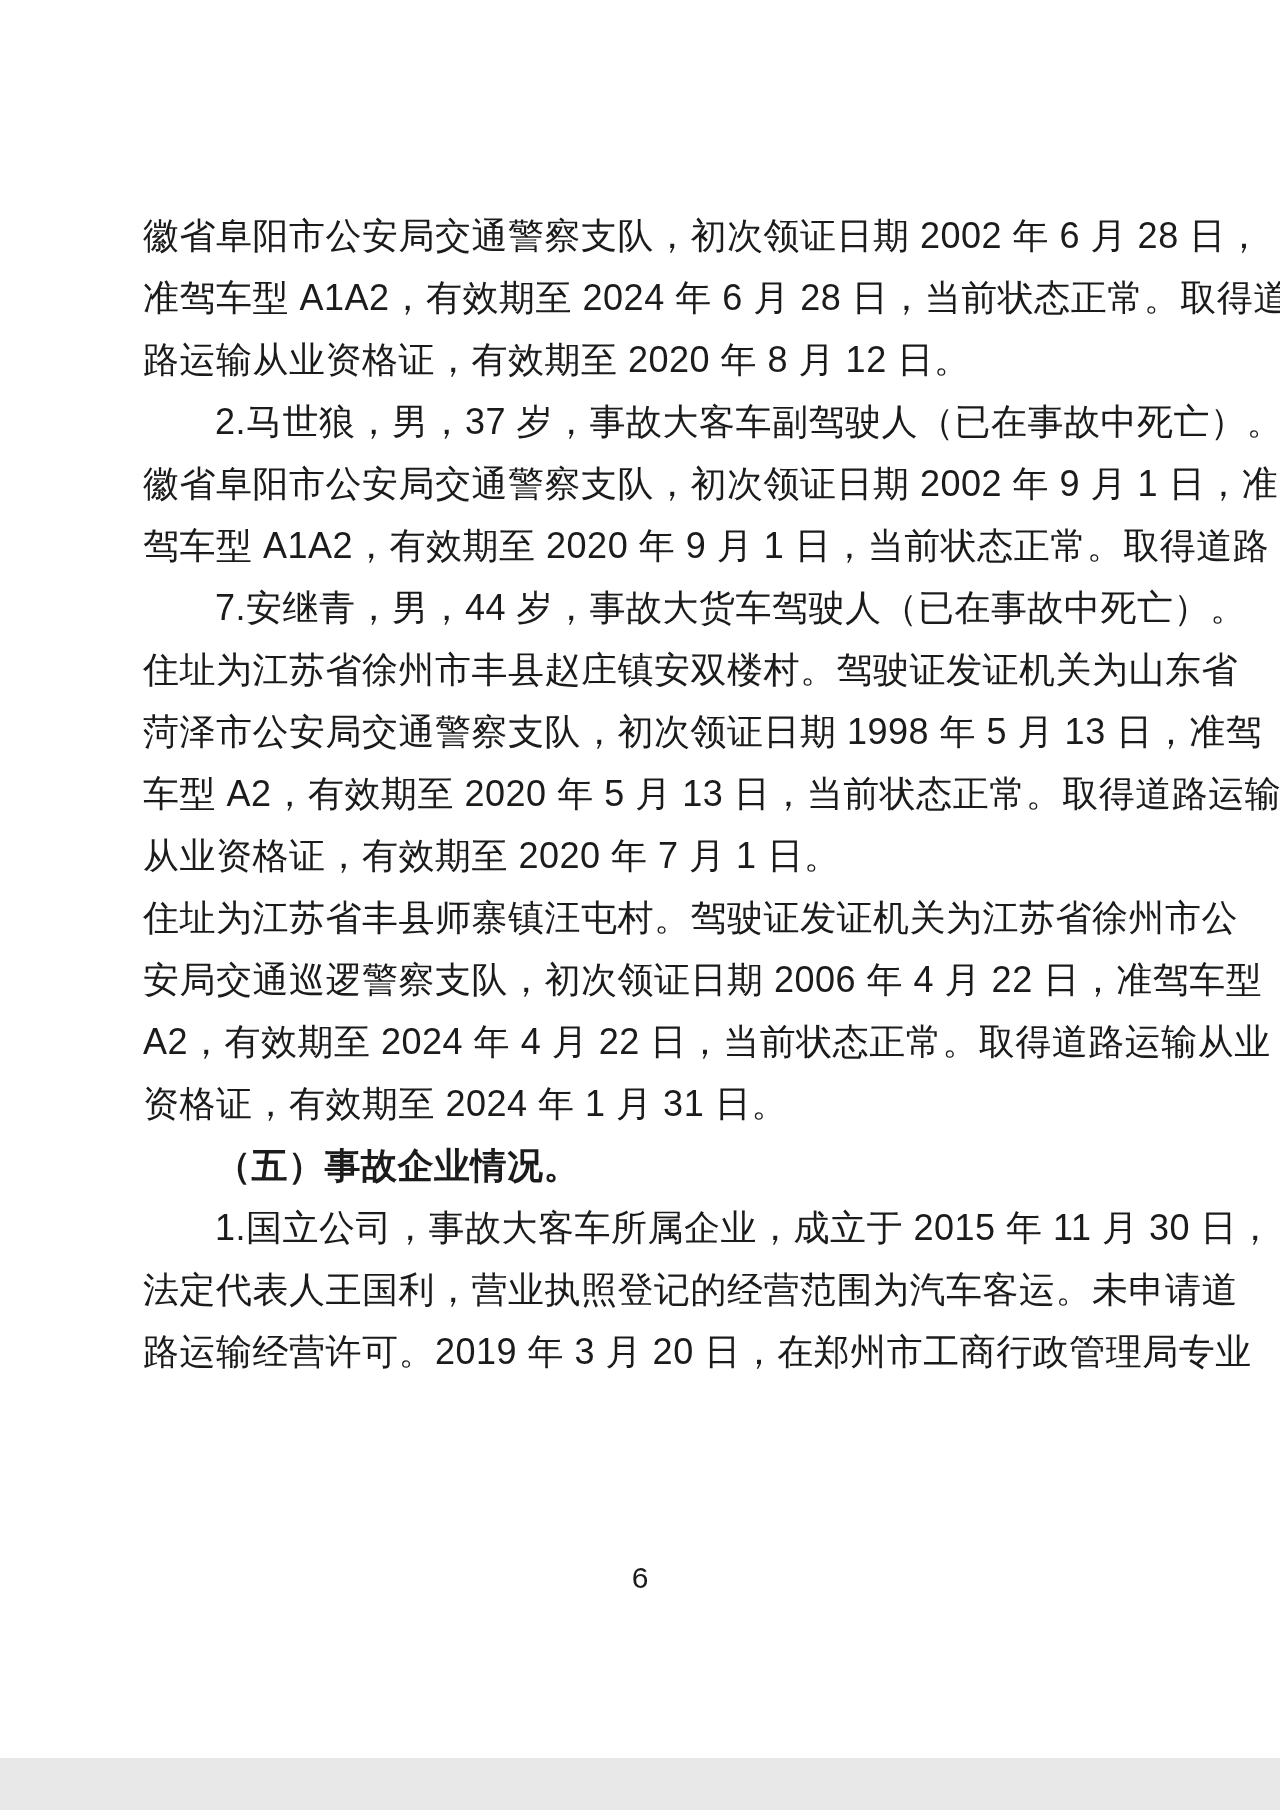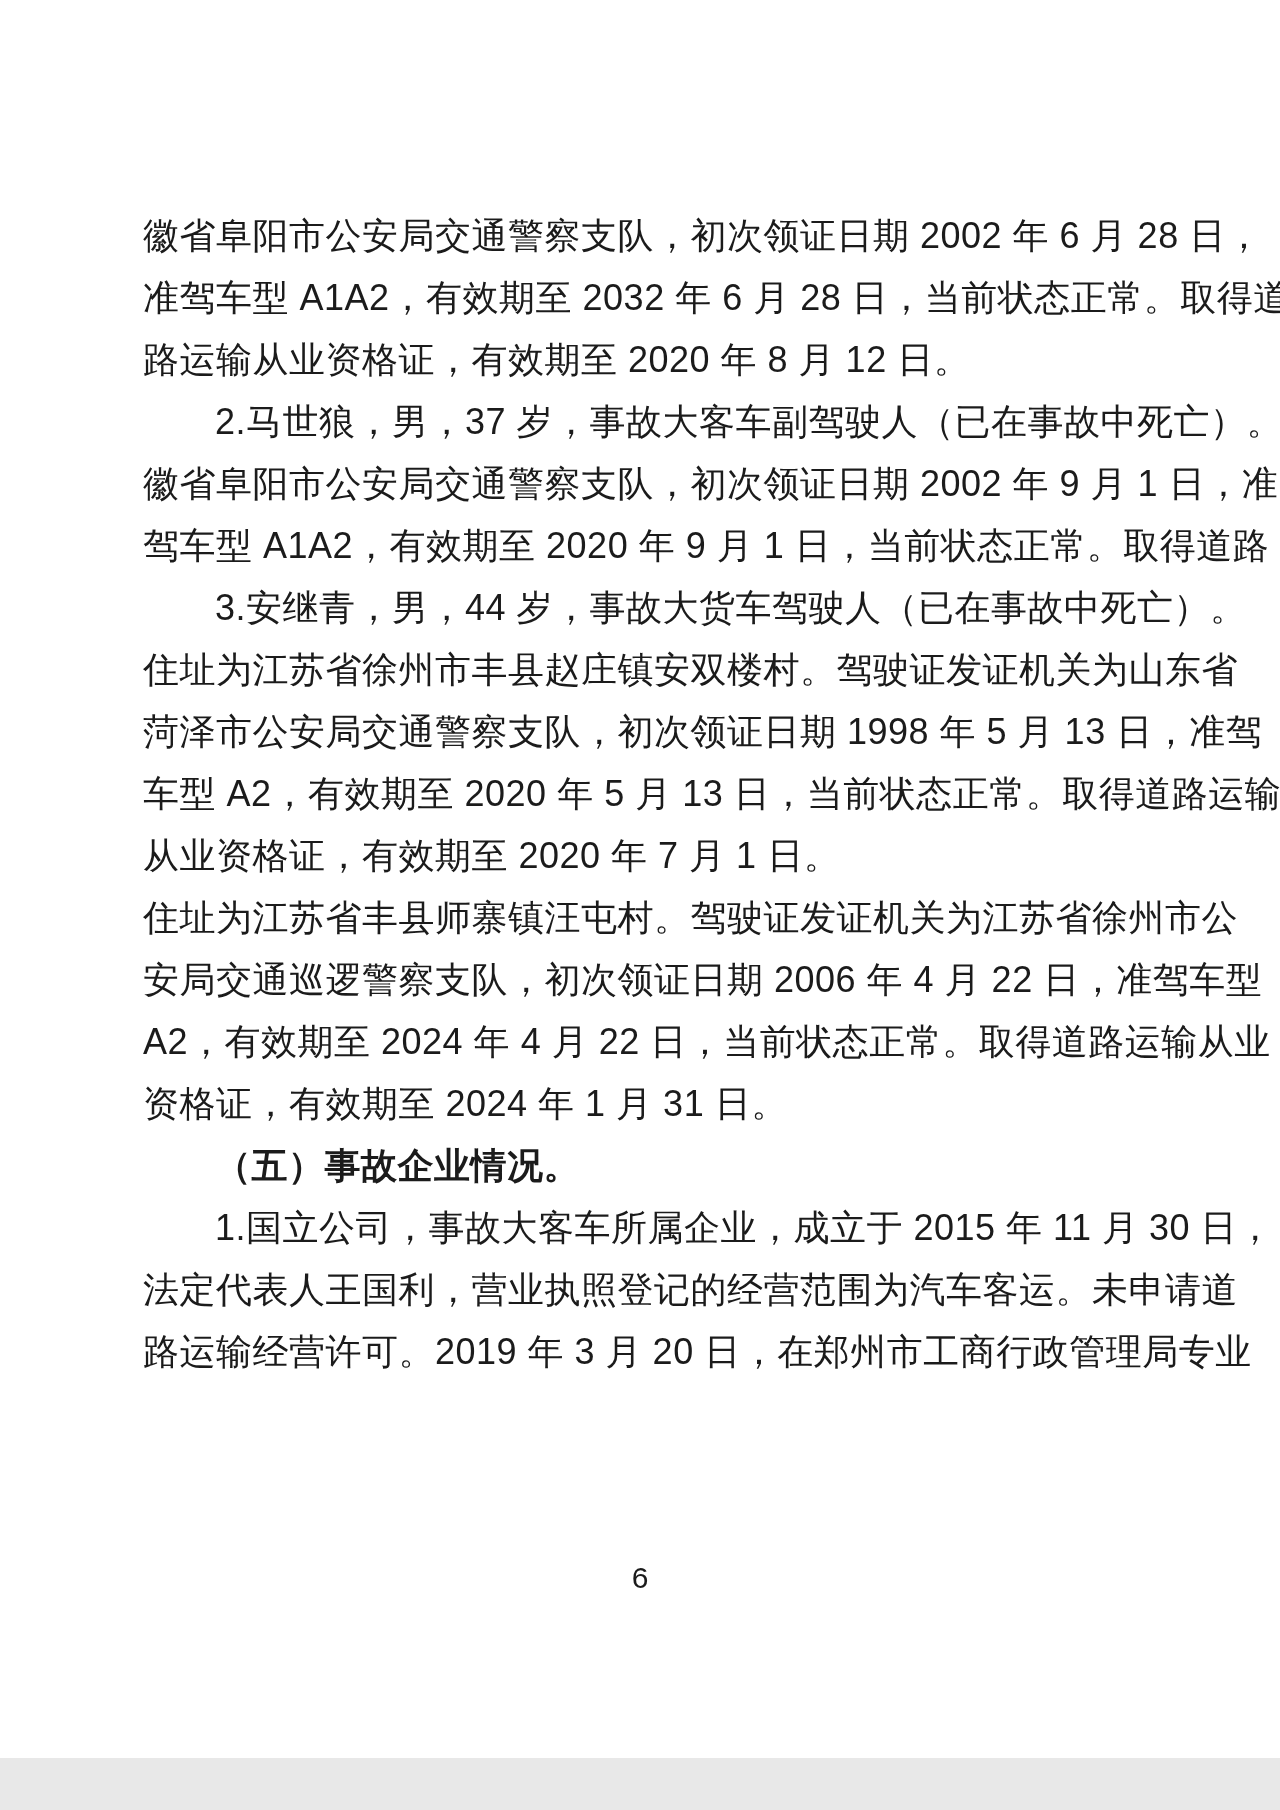--- a/index.html
+++ b/index.html
@@ -54,26 +54,26 @@
     line-height: 40px;
     color: #1b1b1b;
   }
 </style>
 </head>
 <body>
 
 <div class="page">
   <div class="text-block" id="doc-body">
       <div class="line">徽省阜阳市公安局交通警察支队，初次领证日期 2002 年 6 月 28 日，</div>
-      <div class="line">准驾车型 A1A2，有效期至 2032 年 6 月 28 日，当前状态正常。取得道</div>
+      <div class="line">准驾车型 A1A2，有效期至 2024 年 6 月 28 日，当前状态正常。取得道</div>
       <div class="line no-justify">路运输从业资格证，有效期至 2020 年 8 月 12 日。</div>
       <div class="line indent">2.马世狼，男，37 岁，事故大客车副驾驶人（已在事故中死亡）。</div>
       <div class="line">徽省阜阳市公安局交通警察支队，初次领证日期 2002 年 9 月 1 日，准</div>
       <div class="line">驾车型 A1A2，有效期至 2020 年 9 月 1 日，当前状态正常。取得道路</div>
-      <div class="line indent">3.安继青，男，44 岁，事故大货车驾驶人（已在事故中死亡）。</div>
+      <div class="line indent">7.安继青，男，44 岁，事故大货车驾驶人（已在事故中死亡）。</div>
       <div class="line">住址为江苏省徐州市丰县赵庄镇安双楼村。驾驶证发证机关为山东省</div>
       <div class="line">菏泽市公安局交通警察支队，初次领证日期 1998 年 5 月 13 日，准驾</div>
       <div class="line">车型 A2，有效期至 2020 年 5 月 13 日，当前状态正常。取得道路运输</div>
       <div class="line no-justify">从业资格证，有效期至 2020 年 7 月 1 日。</div>
       <div class="line">住址为江苏省丰县师寨镇汪屯村。驾驶证发证机关为江苏省徐州市公</div>
       <div class="line">安局交通巡逻警察支队，初次领证日期 2006 年 4 月 22 日，准驾车型</div>
       <div class="line">A2，有效期至 2024 年 4 月 22 日，当前状态正常。取得道路运输从业</div>
       <div class="line no-justify">资格证，有效期至 2024 年 1 月 31 日。</div>
       <div class="line heading indent no-justify">（五）事故企业情况。</div>
       <div class="line indent">1.国立公司，事故大客车所属企业，成立于 2015 年 11 月 30 日，</div>

